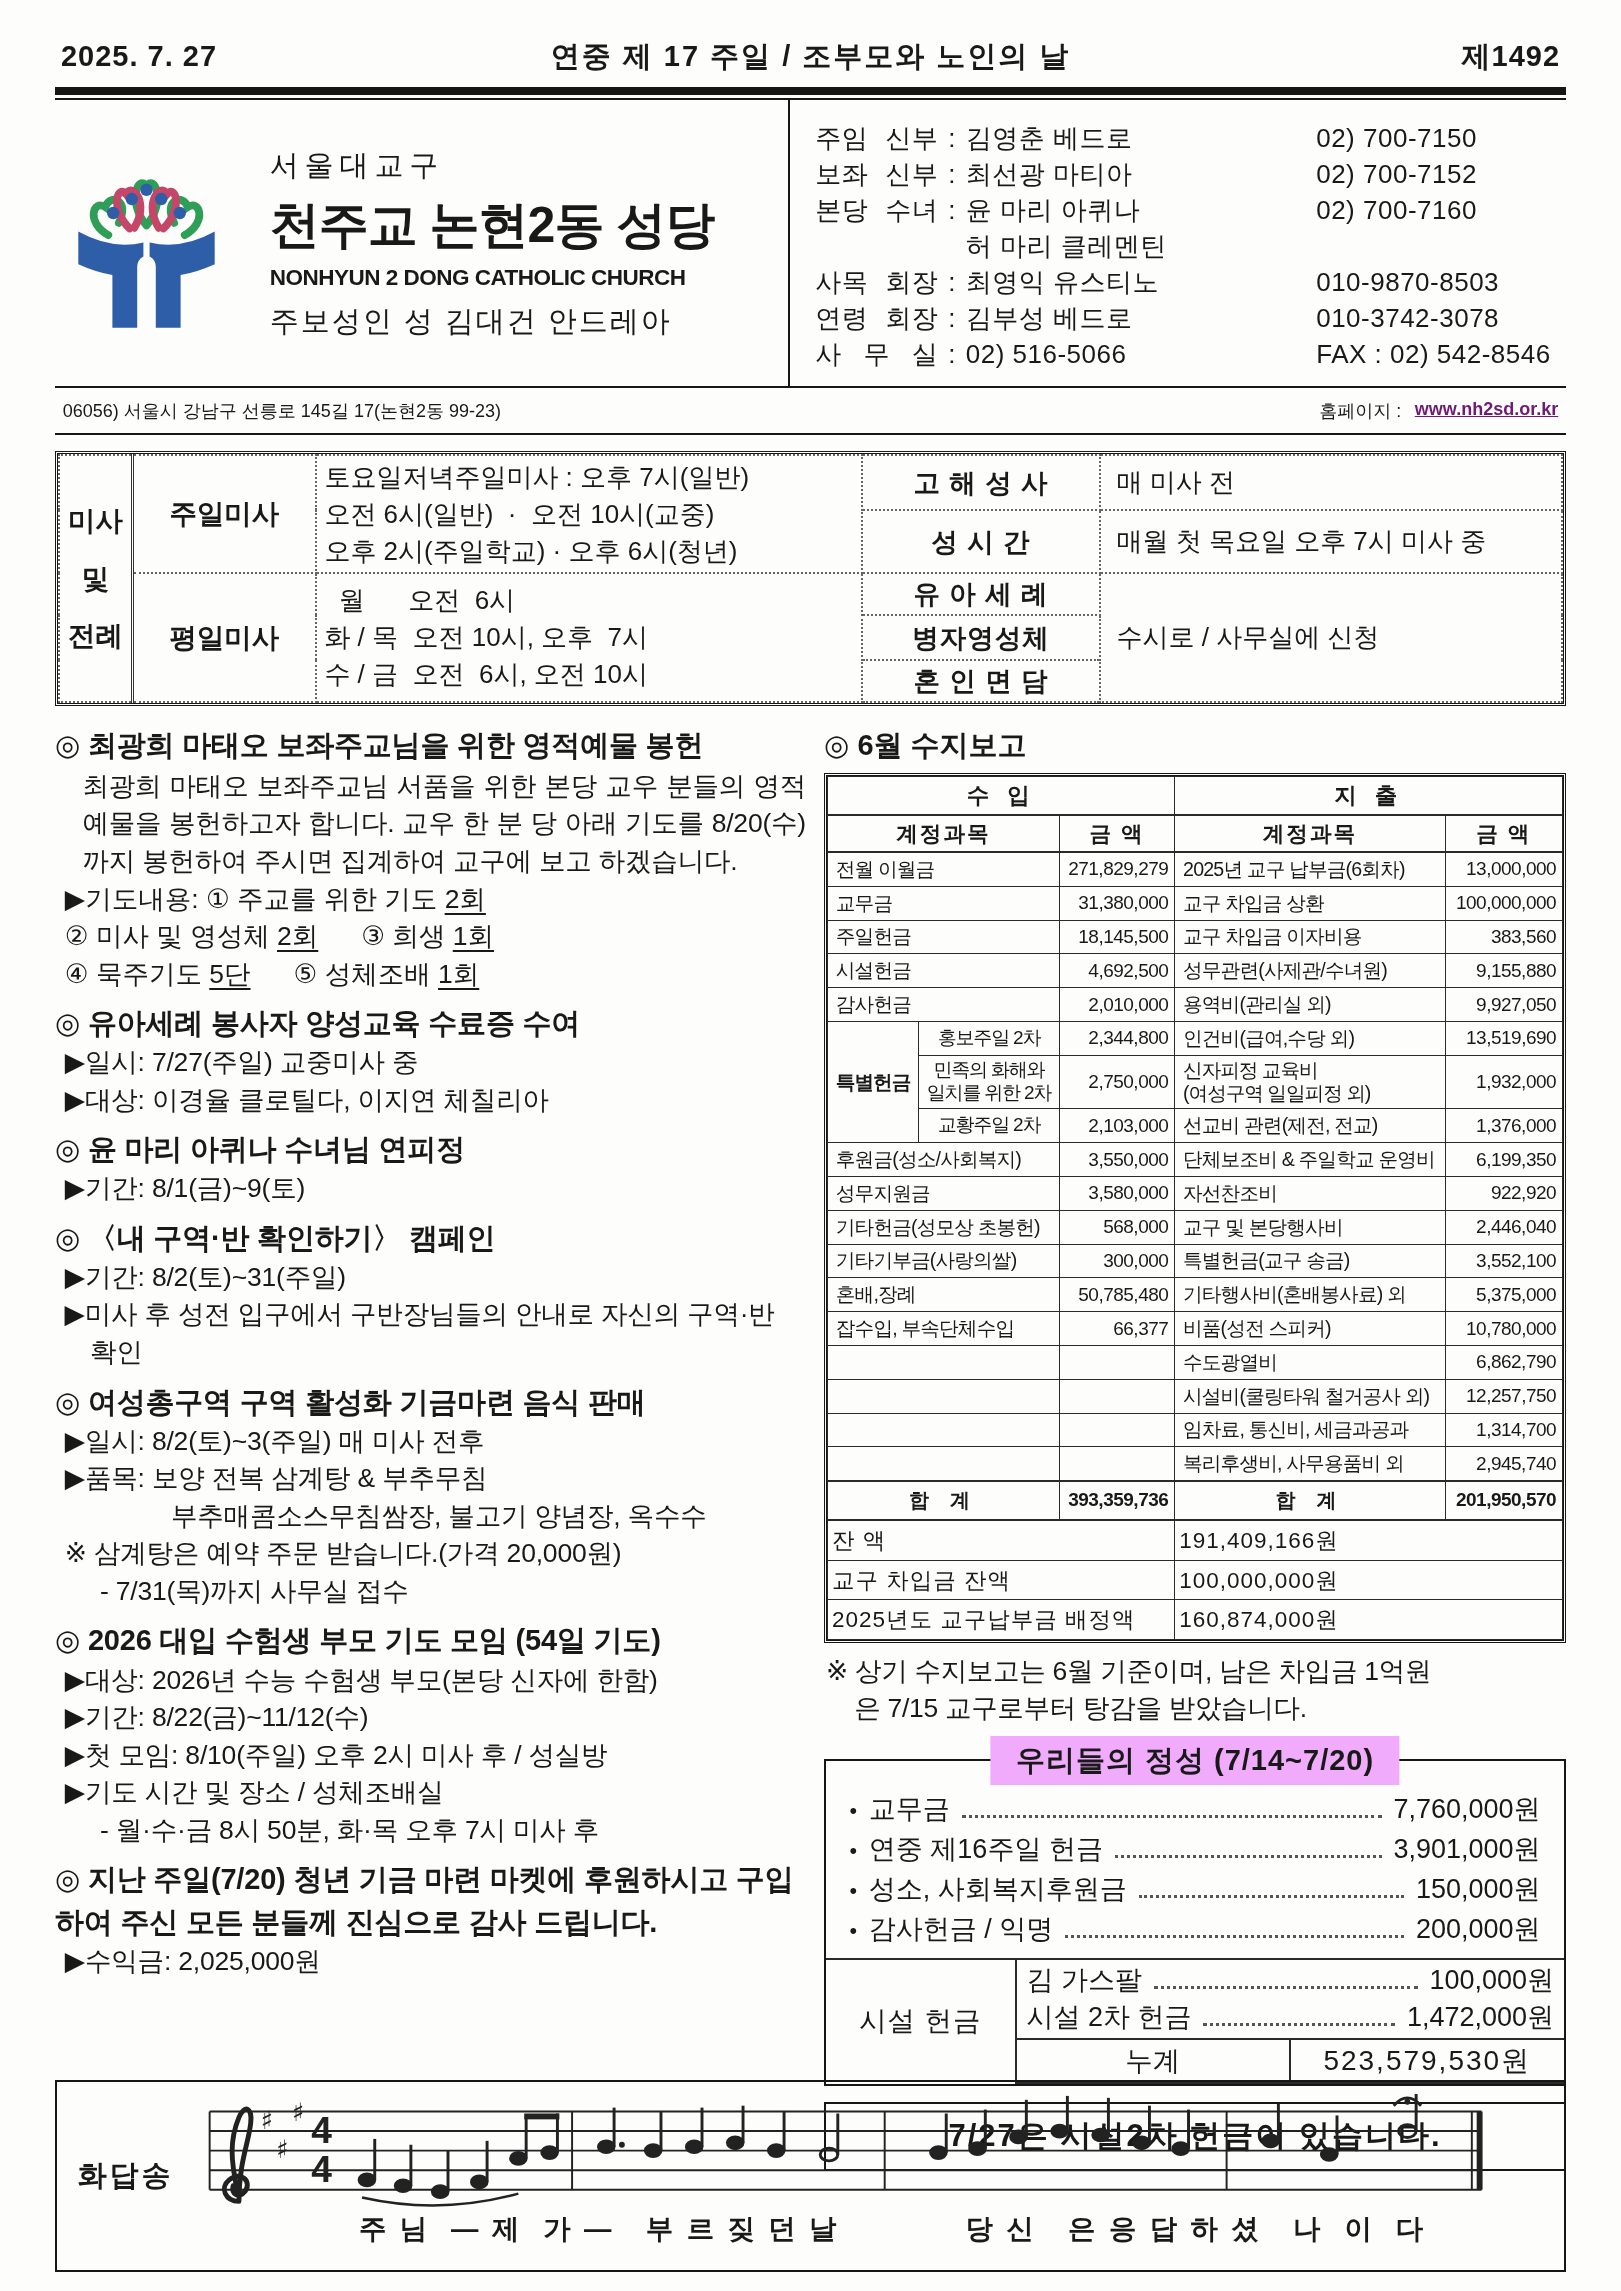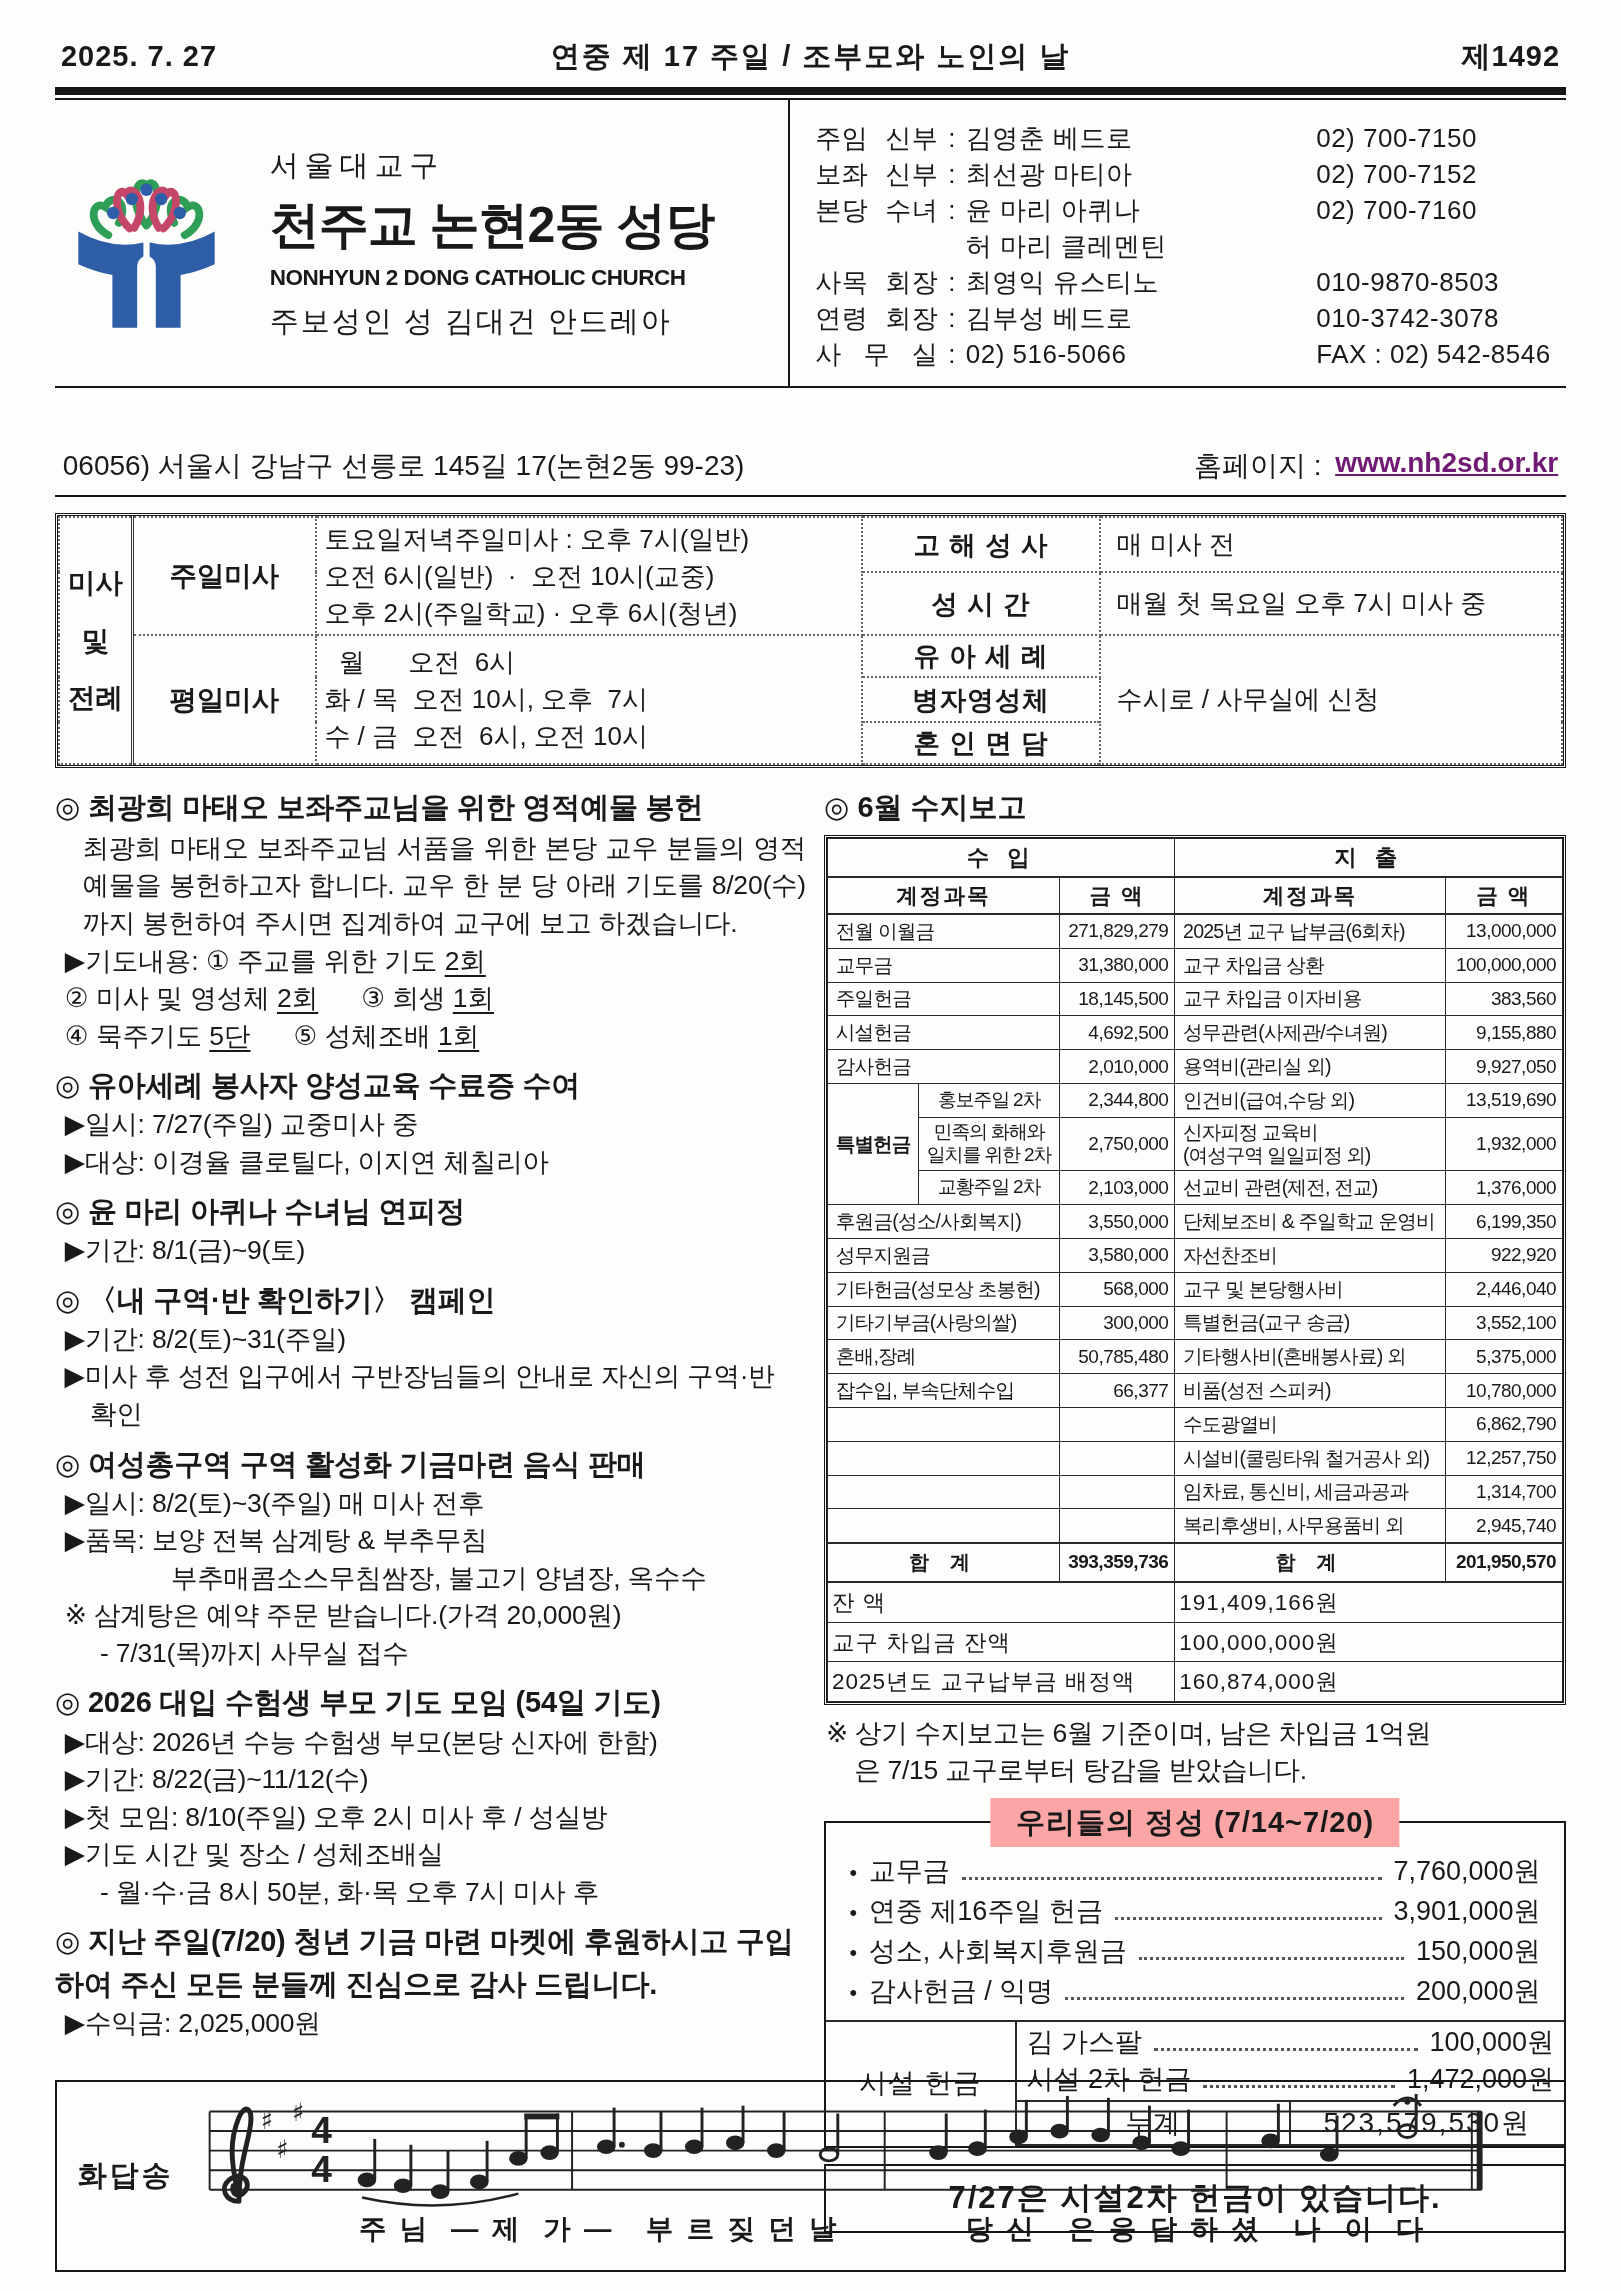--- a/index.html
+++ b/index.html
@@ -23,21 +23,21 @@
   .c-name-en{font-size:22.5px;font-weight:bold;letter-spacing:-0.5px;}
   .c-patron{font-size:29px;letter-spacing:2px;margin-top:5.9px;}
   .church-right{flex:1;border-left:2px solid #161616;padding:19.6px 9.8px 13.7px 25.5px;box-sizing:border-box;display:flex;flex-direction:column;justify-content:center;}
   .c-row{display:flex;font-size:26px;line-height:36px;letter-spacing:0.5px;}
   .c-role{display:inline-block;width:123px;text-align:justify;text-align-last:justify;}
   .c-sep{width:27.4px;text-align:center;}
   .c-name-col{flex:1;}
   .c-phone{width:240px;text-align:left;}
 
   
-  .addr{display:flex;justify-content:space-between;align-items:center;border-bottom:2.9px solid #161616;font-size:28px;padding:10.8px 7.8px;margin-top:48px;}
+  .addr{display:flex;justify-content:space-between;align-items:center;border-bottom:2.9px solid #161616;font-size:18px;padding:10.8px 7.8px;}
   .homepage-wrap{display:flex;gap:13.7px;}
   .homepage-link{color:#701a75;text-decoration:underline;font-weight:bold;}
 
   
   .mass-wrap{margin-top:15.7px;border:3.9px double #161616;}
   table.mass{width:100%;border-collapse:collapse;table-layout:fixed;font-size:26px;}
   table.mass td{border:2px dotted #666;vertical-align:middle;padding:2px 7.8px;}
   table.mass td.side{border-right:3.9px double #333;white-space:pre-line;text-align:center;font-weight:bold;font-size:27.4px;line-height:2.1;width:71px;padding:0;}
   table.mass td.mlab{font-weight:bold;text-align:center;font-size:27.4px;width:165px;}
   table.mass td.mcon{width:529px;}
@@ -77,21 +77,21 @@
   table.fin td.glab{text-align:center;font-weight:bold;letter-spacing:-1px;font-size:19.6px;padding:0;}
   table.fin td.slab{text-align:center;white-space:pre-line;letter-spacing:-1.2px;font-size:19px;line-height:1.2;padding:2px;}
   table.fin tr.ftotal td{border-top:2.9px double #2a2a2a;font-weight:bold;height:31px;}
   table.fin tr.ftotal td.cenl{text-align:center;letter-spacing:7.8px;}
   table.fin tr.fsum td{text-align:left;font-size:22.5px;height:33px;letter-spacing:1px;}
   table.fin tr.fsum1 td{border-top:2.9px double #2a2a2a;}
   .fin-note{font-size:26.5px;line-height:1.38;margin:9.8px 0 5.9px 2px;white-space:pre-wrap;letter-spacing:-0.3px;}
 
   
   .offer{position:relative;margin-top:33px;border:2.9px solid #161616;padding:29px 17.6px 0 17.6px;}
-  .offer-title{position:absolute;top:-25.5px;left:50%;transform:translateX(-50%);background:#fca5a5;padding:4.9px 25.5px;font-size:29px;font-weight:bold;white-space:nowrap;letter-spacing:1px;}
+  .offer-title{position:absolute;top:-25.5px;left:50%;transform:translateX(-50%);background:#f0abfc;padding:4.9px 25.5px;font-size:29px;font-weight:bold;white-space:nowrap;letter-spacing:1px;}
   .o-row{display:flex;align-items:baseline;font-size:27px;line-height:39px;padding:0 5.9px;}
   .o-row .bullet{margin-right:11.8px;font-size:21.6px;}
   .o-lead{flex:1;border-bottom:3.9px dotted #555;margin:0 11.8px 8.8px 11.8px;min-width:39px;}
   .o-amt{white-space:nowrap;}
   table.fac{width:calc(100% + 35px);margin:7.8px -17.6px 0 -17.6px;border-collapse:collapse;table-layout:fixed;font-size:27px;}
   table.fac td{border:2px solid #2a2a2a;padding:2px 9.8px;}
   table.fac td.fac-lab{width:169px;text-align:center;border-left:none;border-bottom:none;font-size:27.4px;letter-spacing:1px;}
   table.fac td.noborder-r{border-right:none;}
   table.fac .fr{display:flex;align-items:baseline;font-size:27px;line-height:37px;}
   table.fac td.nl{width:147px;text-align:center;font-size:27.4px;}

